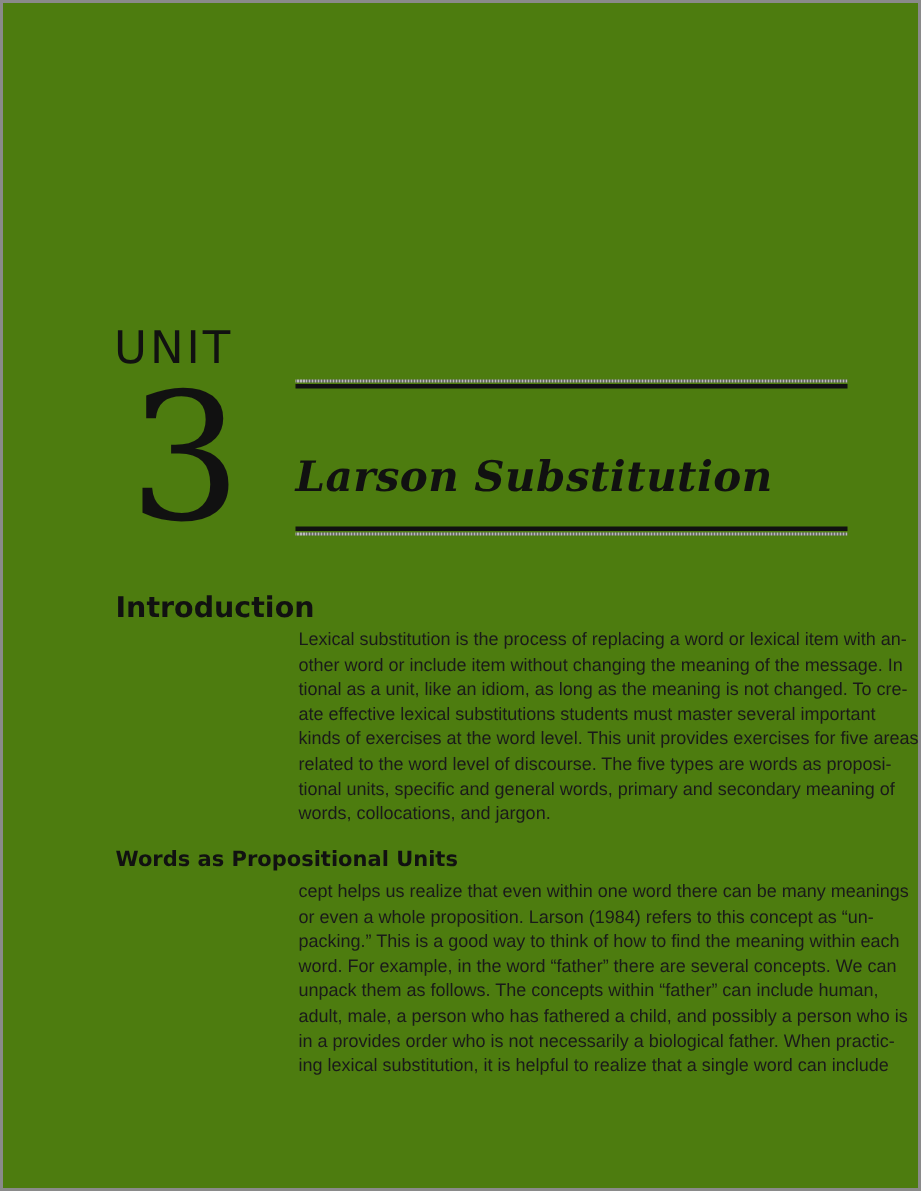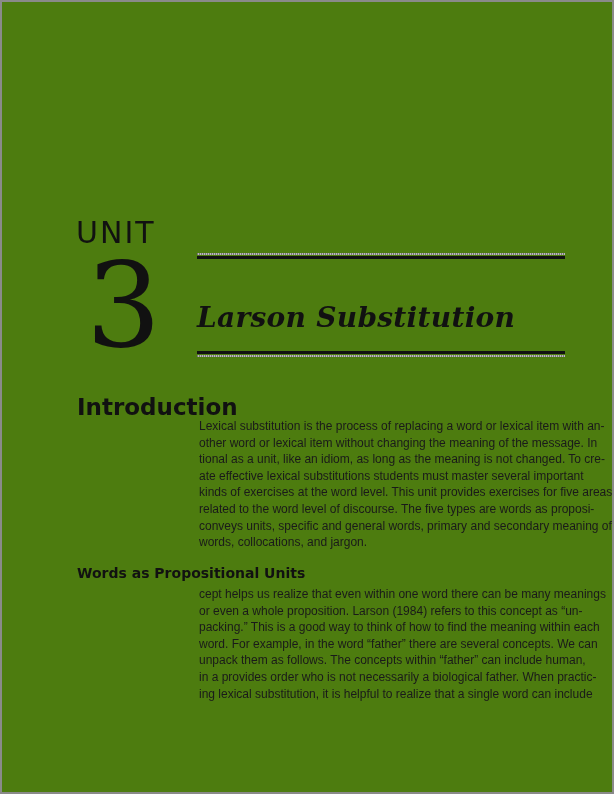--- a/index.html
+++ b/index.html
@@ -78,21 +78,21 @@
       position: absolute;
       left: 75px;
       font-family: "DejaVu Sans", "Liberation Sans", sans-serif;
       font-weight: bold;
       color: #111;
       line-height: 1;
       white-space: nowrap;
     }
     .h-intro {
       top: 394px;
-      font-size: 23px;
+      font-size: 19px;
     }
     .h-words {
       top: 564px;
       font-size: 14px;
     }
     .para {
       position: absolute;
       left: 197px;
       width: 366px;
       font-family: Liberation Sans, sans-serif;
@@ -131,34 +131,35 @@
 
   <div class="rule rule-bottom">
     <div class="black"></div>
     <div class="gray"></div>
   </div>
 
   <div class="section-heading h-intro">Introduction</div>
 
   <div class="para p-intro">
     <span class="line">Lexical substitution is the process of replacing a word or lexical item with an-</span>
-    <span class="line">other word or lexical item without changing the meaning of the message. In</span>
+    <span class="line">other word or include item without changing the meaning of the message. In</span>
     <span class="line">tional as a unit, like an idiom, as long as the meaning is not changed. To cre-</span>
     <span class="line">ate effective lexical substitutions students must master several important</span>
     <span class="line">kinds of exercises at the word level. This unit provides exercises for five areas</span>
     <span class="line">related to the word level of discourse. The five types are words as proposi-</span>
-    <span class="line">conveys units, specific and general words, primary and secondary meaning of</span>
+    <span class="line">tional units, specific and general words, primary and secondary meaning of</span>
     <span class="line last">words, collocations, and jargon.</span>
   </div>
 
   <div class="section-heading h-words">Words as Propositional Units</div>
 
   <div class="para p-words">
     <span class="line">cept helps us realize that even within one word there can be many meanings</span>
     <span class="line">or even a whole proposition. Larson (1984) refers to this concept as “un-</span>
     <span class="line">packing.” This is a good way to think of how to find the meaning within each</span>
     <span class="line">word. For example, in the word “father” there are several concepts. We can</span>
     <span class="line">unpack them as follows. The concepts within “father” can include human,</span>
+    <span class="line">adult, male, a person who has fathered a child, and possibly a person who is</span>
     <span class="line">in a provides order who is not necessarily a biological father. When practic-</span>
     <span class="line">ing lexical substitution, it is helpful to realize that a single word can include</span>
   </div>
 
 </div>
 
 </body></html>

